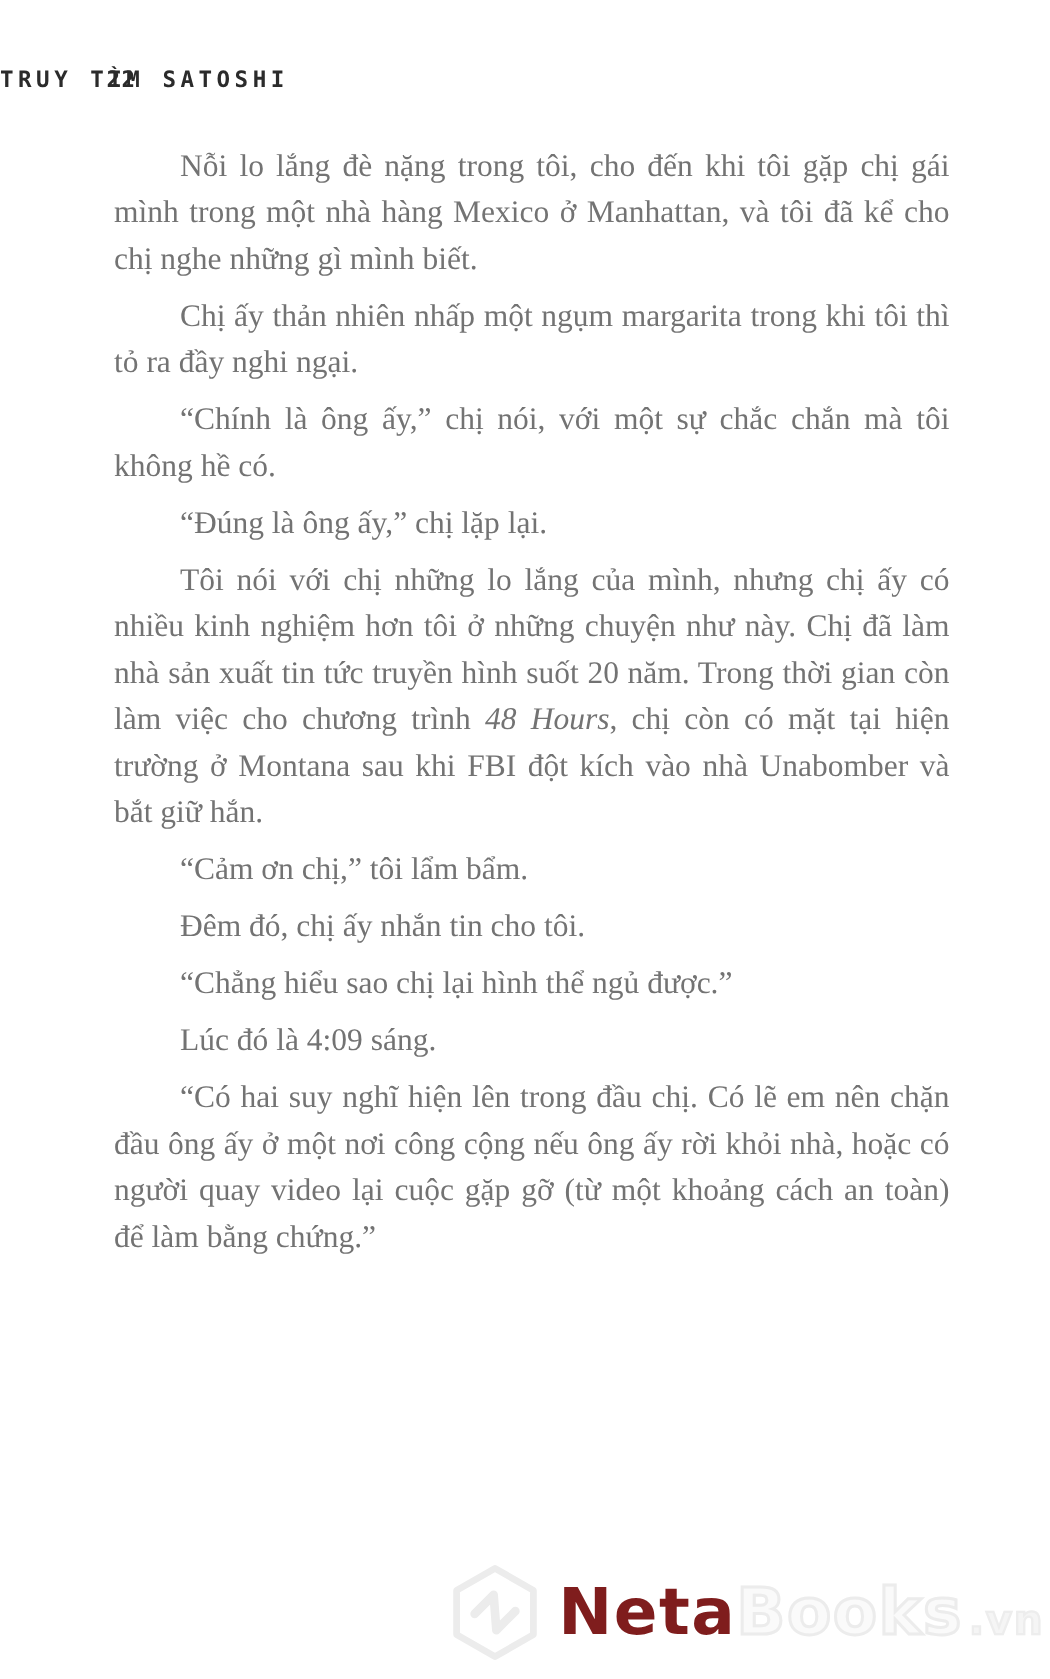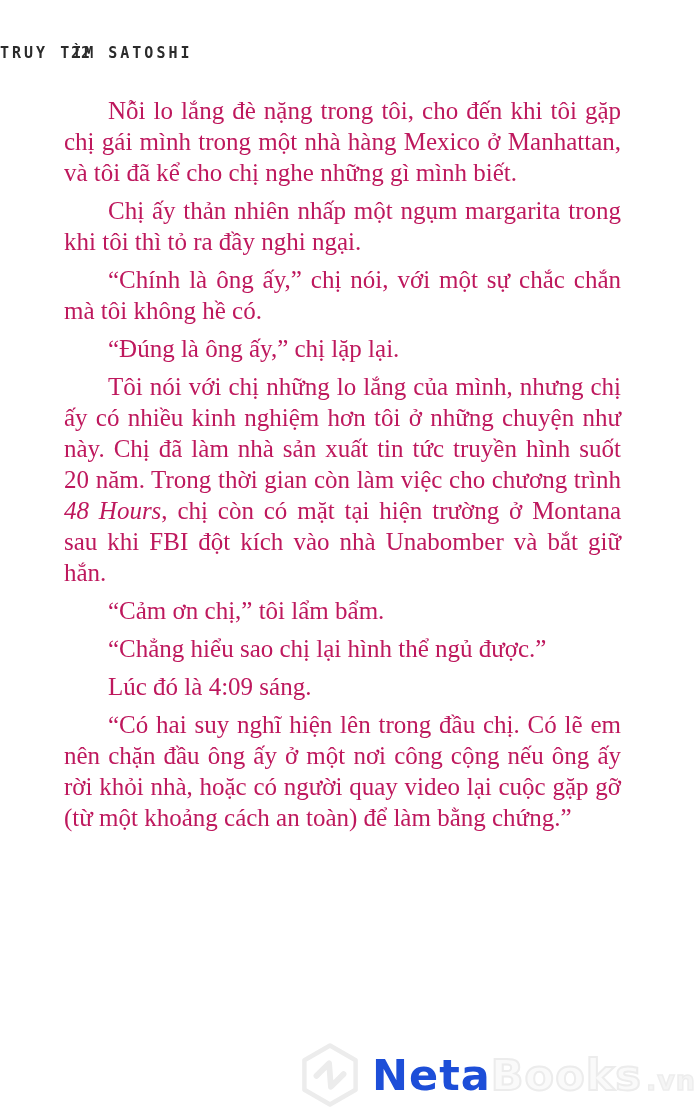--- a/index.html
+++ b/index.html
@@ -19,26 +19,26 @@
     letter-spacing: 3px;
     color: #2b2b2b;
   }
   .page-number {
     position: absolute;
     left: 71px; top: 0;
     letter-spacing: 1px;
   }
   .content {
     position: absolute;
-    top: 95px; left: 64px;
+    top: 95px; left: 76px;
     width: 557px;
     font-family: "Liberation Serif", "DejaVu Serif", serif;
-    font-size: 25px;
+    font-size: 21px;
     line-height: 31px;
-    color: #be185d;
+    color: #737373;
     text-align: justify;
   }
   .para {
     margin: 0 0 7px 0;
     text-indent: 44px;
   }
   .para i { font-style: italic; }
   .watermark {
     position: absolute;
     right: 4px; bottom: 12px;
@@ -49,21 +49,21 @@
   .wm-logo svg { width: 64px; height: 64px; display: block; }
   .wm-text {
     font-family: "DejaVu Sans", "Liberation Sans", sans-serif;
     font-weight: bold;
     font-size: 43px;
     line-height: 1;
     letter-spacing: 1px;
     margin-left: 10px;
     white-space: nowrap;
   }
-  .wm-neta { color: #1d4ed8; }
+  .wm-neta { color: #7f1d1d; }
   .wm-books {
     color: #fafafa;
     -webkit-text-stroke: 2px #ececec;
     font-weight: 600;
   }
   .wm-vn {
     font-size: 27px;
     color: #f5f5f5;
     -webkit-text-stroke: 1.5px #ededed;
     margin-left: 4px;
@@ -77,20 +77,21 @@
   <span class="running-title">TRUY TÌM SATOSHI</span>
 </div>
 
 <div class="content">
   <p class="para">Nỗi lo lắng đè nặng trong tôi, cho đến khi tôi gặp chị gái mình trong một nhà hàng Mexico ở Manhattan, và tôi đã kể cho chị nghe những gì mình biết.</p>
   <p class="para">Chị ấy thản nhiên nhấp một ngụm margarita trong khi tôi thì tỏ ra đầy nghi ngại.</p>
   <p class="para">“Chính là ông ấy,” chị nói, với một sự chắc chắn mà tôi không hề có.</p>
   <p class="para">“Đúng là ông ấy,” chị lặp lại.</p>
   <p class="para"><span>Tôi nói với chị những lo lắng của mình, nhưng chị ấy có nhiều kinh nghiệm hơn tôi ở những chuyện như này. Chị đã làm nhà sản xuất tin tức truyền hình suốt 20 năm. Trong thời gian còn làm việc cho chương trình </span><i>48 Hours</i><span>, chị còn có mặt tại hiện trường ở Montana sau khi FBI đột kích vào nhà Unabomber và bắt giữ hắn.</span></p>
   <p class="para">“Cảm ơn chị,” tôi lẩm bẩm.</p>
+  <p class="para">Đêm đó, chị ấy nhắn tin cho tôi.</p>
   <p class="para">“Chẳng hiểu sao chị lại hình thể ngủ được.”</p>
   <p class="para">Lúc đó là 4:09 sáng.</p>
   <p class="para">“Có hai suy nghĩ hiện lên trong đầu chị. Có lẽ em nên chặn đầu ông ấy ở một nơi công cộng nếu ông ấy rời khỏi nhà, hoặc có người quay video lại cuộc gặp gỡ (từ một khoảng cách an toàn) để làm bằng chứng.”</p>
 </div>
 
 <div class="watermark">
   <span class="wm-logo">
     <svg viewBox="0 0 100 100" xmlns="http://www.w3.org/2000/svg" aria-hidden="true">
       <polygon points="50,4 90,27 90,73 50,96 10,73 10,27" fill="none" stroke="#ececec" stroke-width="7" stroke-linejoin="round"></polygon>
       <path d="M36,66 L36,38 L64,62 L64,34" fill="none" stroke="#ececec" stroke-width="9" stroke-linecap="round" stroke-linejoin="round" transform="rotate(45 50 50)"></path>

